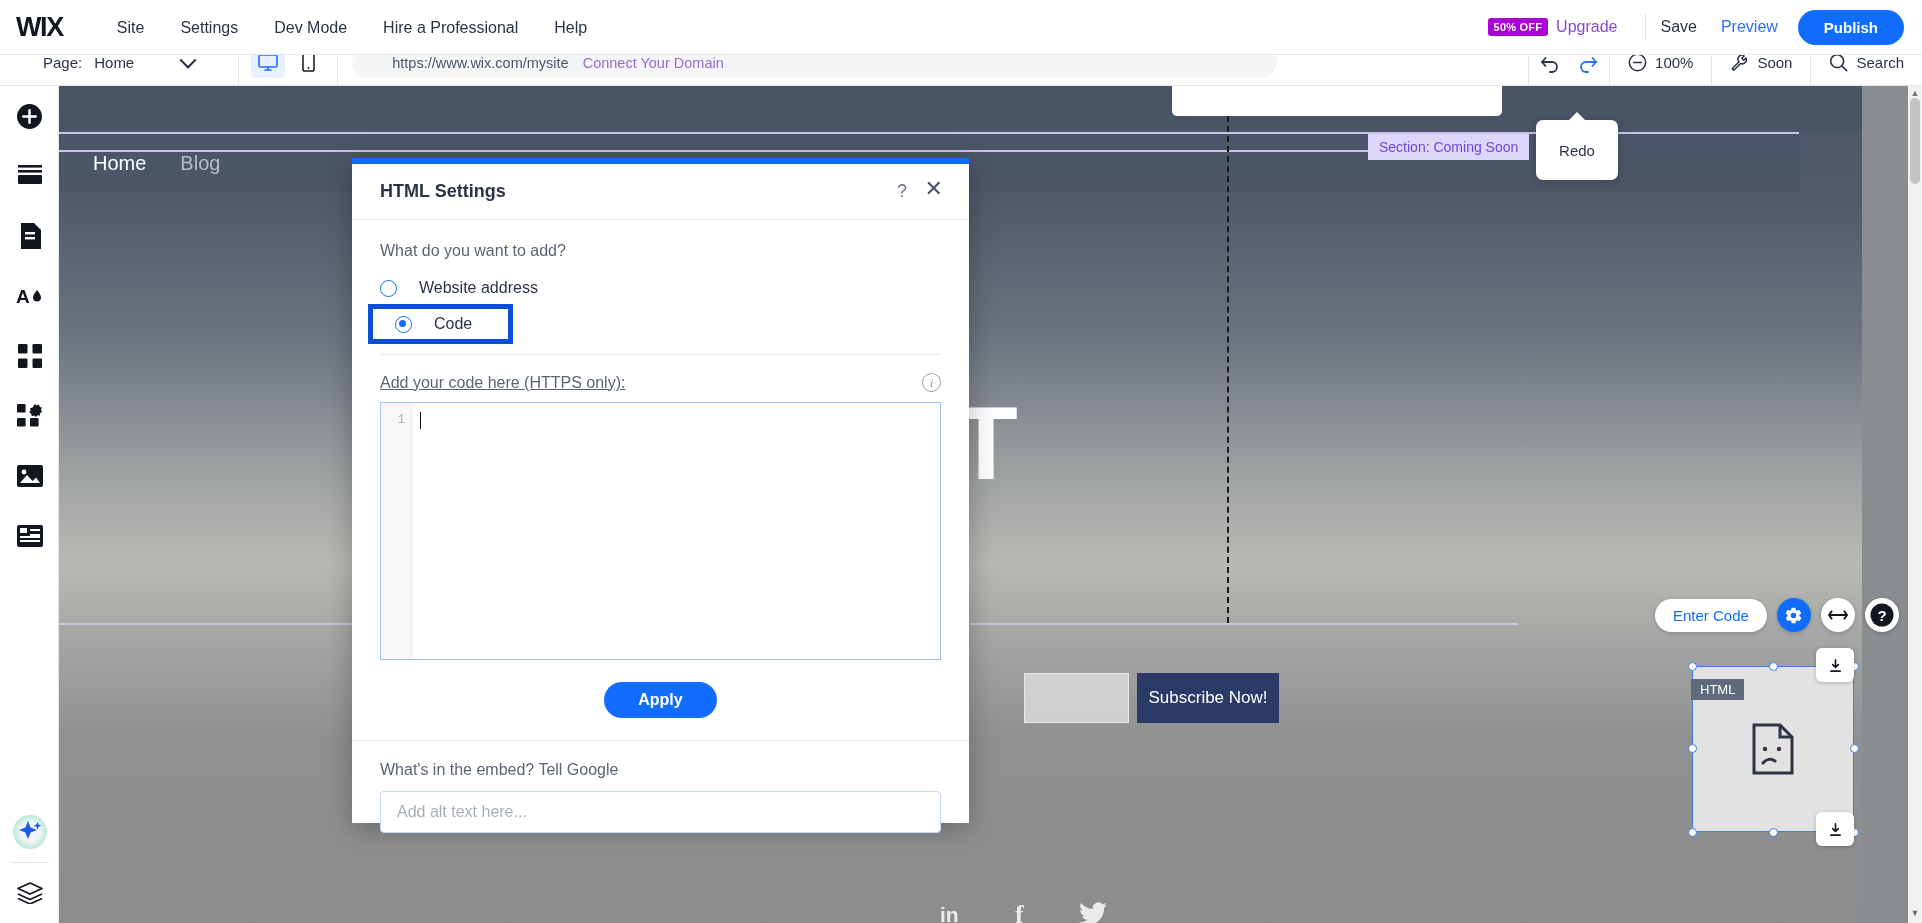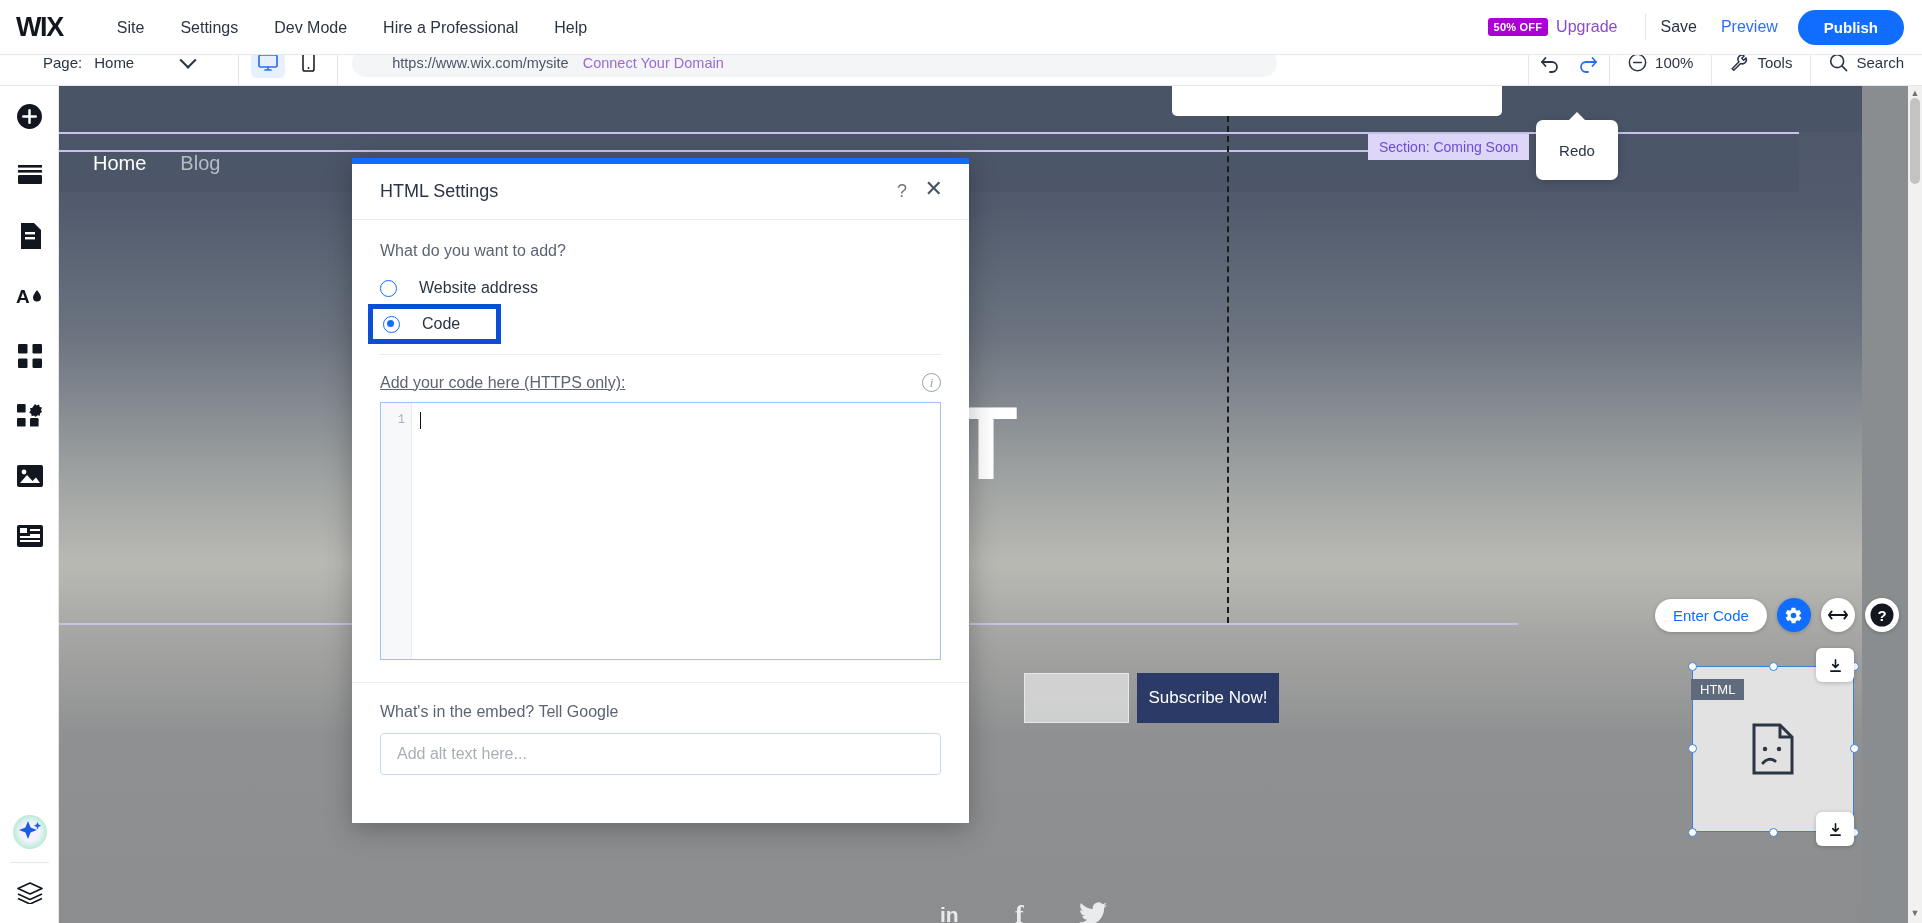--- a/index.html
+++ b/index.html
@@ -225,21 +225,21 @@
   
   .dialog {
     position: absolute; top: 158px; left: 352px; width: 617px; height: 665px;
     background: #fff; box-shadow: 0 6px 26px rgba(0,0,0,.28);
     border-top: 6px solid #116dff; z-index: 60;
   }
   .dlg-head {
     height: 56px; display: flex; align-items: center; padding: 0 28px;
     border-bottom: 1px solid #e9ebef; position: relative;
   }
-  .dlg-title { font-size: 18px; font-weight: 400; color: #2b3445; }
+  .dlg-title { font-size: 18px; font-weight: 700; color: #2b3445; }
   .dlg-help {
     position: absolute; right: 62px; top: 17px; font-size: 18px; color: #6b7280;
     cursor: pointer;
   }
   .dlg-close {
     position: absolute; right: 26px; top: 14px; font-size: 22px; color: #4a5568;
     cursor: pointer; line-height: 1;
   }
   .dlg-body { padding: 22px 28px 0 28px; }
   .q-label { font-size: 16px; color: #5b6472; margin-bottom: 16px; }
@@ -248,21 +248,21 @@
     width: 17px; height: 17px; border-radius: 50%; border: 1.8px solid #116dff;
     background: #fff; margin-right: 22px; position: relative; cursor: pointer;
     flex: 0 0 auto;
   }
   .radio.checked:after {
     content: ""; position: absolute; top: 3.2px; left: 3.2px;
     width: 7px; height: 7px; border-radius: 50%; background: #116dff;
   }
   .radio-label { font-size: 16px; color: #2b3445; }
   .highlight-box {
-    border: 5px solid #0a4fd6; padding: 6px 36px 6px 10px; margin-left: -12px;
+    border: 5px solid #0a4fd6; padding: 6px 36px 6px 22px; margin-left: -12px;
     display: inline-flex; align-items: center; background: #fff;
   }
   .dlg-hr { height: 1px; background: #e9ebef; margin: 18px 0 0 0; }
   .code-label-row {
     display: flex; align-items: center; justify-content: space-between;
     margin-top: 18px; margin-bottom: 10px;
   }
   .code-label { font-size: 16px; color: #5b6472; text-decoration: underline; }
   .info-ic {
     width: 19px; height: 19px; border-radius: 50%; border: 1.4px solid #9aa1ab;
@@ -579,21 +579,21 @@
             <circle cx="10" cy="10" r="8.6"></circle>
             <path d="M6 10h8" stroke-linecap="round"></path>
           </svg>
         <span>100%</span>
       </div>
       <span class="tb-sep"></span>
       <div class="tb-btn">
         <svg width="19" height="19" viewBox="0 0 20 20" fill="none" stroke="#2b3445" stroke-width="1.6" stroke-linecap="round" stroke-linejoin="round">
             <path d="M13.5 2.2a4.3 4.3 0 0 0-4 7.1L2.3 16.5 4 18.2l7.2-7.2a4.3 4.3 0 0 0 5.6-5.8l-2.4 2.4-2-2 2.4-2.4a4.4 4.4 0 0 0-1.3-1z"></path>
           </svg>
-        <span>Tools</span>
+        <span>Soon</span>
       </div>
       <span class="tb-sep"></span>
       <div class="tb-btn">
         <svg width="19" height="19" viewBox="0 0 20 20" fill="none" stroke="#2b3445" stroke-width="1.7" stroke-linecap="round">
             <circle cx="8.6" cy="8.6" r="6.8"></circle>
             <path d="M13.6 13.6L18.5 18.5"></path>
           </svg>
         <span>Search</span>
       </div>
     </div>
@@ -626,20 +626,23 @@
       <div class="code-label-row">
         <span class="code-label">Add your code here (HTTPS only):</span>
         <span class="info-ic">i</span>
       </div>
 
       <div class="code-area">
         <div class="gutter">1</div>
         <div class="code-input"><span class="caret"></span></div>
       </div>
 
+      <div class="apply-row">
+        <button class="apply-btn">Apply</button>
+      </div>
 
       <div class="dlg-hr2"></div>
 
       <div class="alt-label">What's in the embed? Tell Google</div>
       <input class="alt-input" type="text" placeholder="Add alt text here..." style="">
     </div>
   </div>
 
 </div>
 

